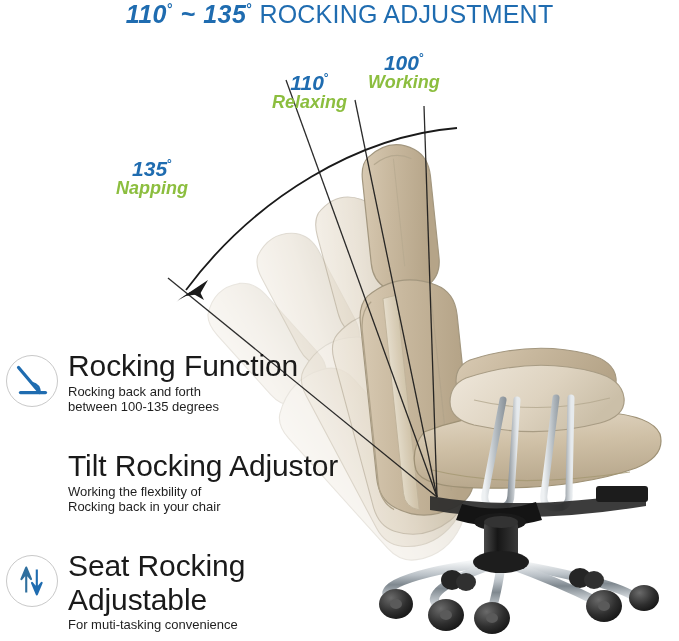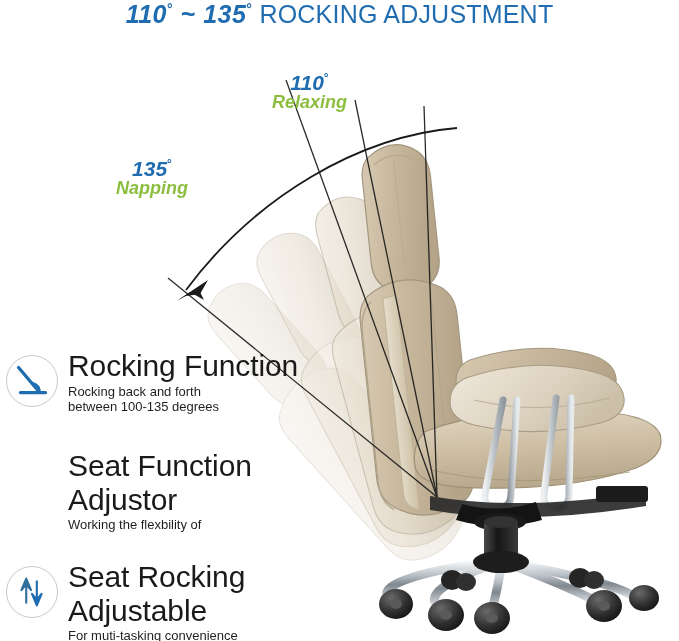--- a/index.html
+++ b/index.html
@@ -336,20 +336,24 @@
       <line x1="437" y1="497" x2="168" y2="278"></line>
     </g>
 
     <g>
       <path d="M457,128 C360,136 256,196 186,290" fill="none" stroke="#1a1a1a" stroke-width="1.8"></path>
       <polygon points="176,302 206,282 198,288 204,300 190,292" fill="#1a1a1a"></polygon>
       <polygon points="178,300 208,280 200,294 186,296" fill="#1a1a1a"></polygon>
     </g>
   </svg>
 
+  <div class="callout" id="callout-100">
+    <span class="angle"><span>100</span><span class="deg">°</span></span>
+    <span class="activity">Working</span>
+  </div>
 
   <div class="callout" id="callout-110">
     <span class="angle"><span>110</span><span class="deg">°</span></span>
     <span class="activity">Relaxing</span>
   </div>
 
   <div class="callout" id="callout-135">
     <span class="angle"><span>135</span><span class="deg">°</span></span>
     <span class="activity">Napping</span>
   </div>
@@ -365,23 +369,24 @@
         </svg>
       </div>
       <div class="feature-title">Rocking Function</div>
       <div class="feature-desc">
         <span class="l1">Rocking back and forth</span>
         <span class="l2">between 100-135 degrees</span>
       </div>
     </div>
 
     <div class="feature">
-      <div class="feature-title">Seat Function Adjustor</div>
+      <div class="feature-title">Tilt Rocking Adjustor</div>
       <div class="feature-desc">
         <span class="l1">Working the flexbility of</span>
+        <span class="l2">Rocking back in your chair</span>
       </div>
     </div>
 
     <div class="feature">
       <div class="feature-icon">
         <svg viewBox="0 0 52 52" width="50" height="50">
           <path d="M20,38 L20,18 L15,24 L20,12 L25,24 L20,18" fill="#2f6f9e" stroke="#2f6f9e" stroke-width="2.2" stroke-linejoin="round"></path>
           <path d="M31,14 L31,34 L36,28 L31,40 L26,28 L31,34" fill="#1f6cb0" stroke="#1f6cb0" stroke-width="2.2" stroke-linejoin="round"></path>
         </svg>
       </div>

